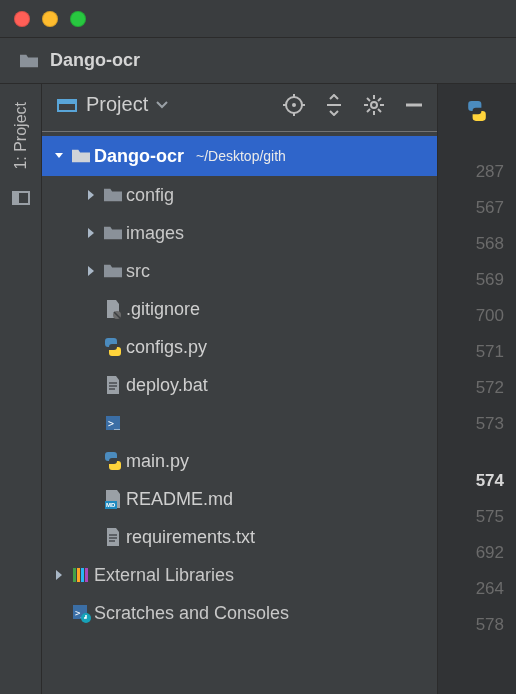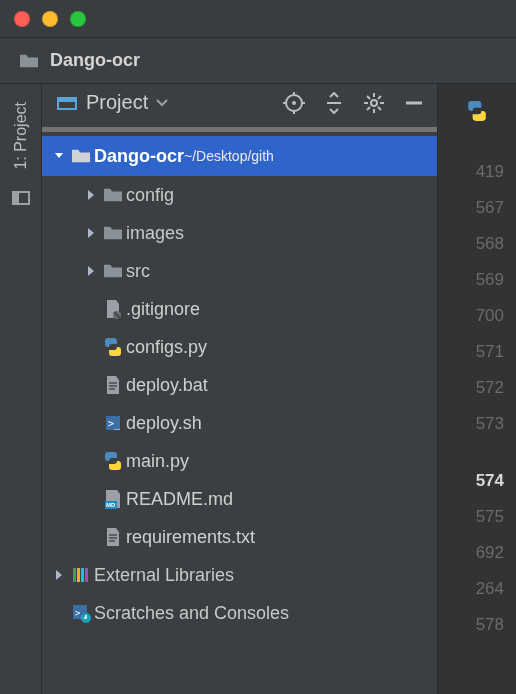--- a/index.html
+++ b/index.html
@@ -66,21 +66,21 @@
       width: 395px;
       background: #3c3f41;
       display: flex;
       flex-direction: column;
     }
     .project-title {
       padding: 2px 4px 8px 14px;
       display: flex;
       align-items: center;
       gap: 8px;
-      border-bottom: 5px solid #737373;
+      border-bottom: 1px solid #737373;
       height: 48px;
     }
     .project-title-label {
       color: #cfcfcf;
       font-size: 20px;
     }
     .down-caret {
       color: #9aa0a6;
       font-size: 12px;
     }
@@ -115,21 +115,21 @@
     .row .ico { width: 26px; display:flex; align-items:center; justify-content:center;}
     .row .label { font-size: 18px; }
     .row.selected {
       background: #0d6efd;
       background: #2f65ca;
       background: #1a5cb5;
       background: #2f65ca;
     }
     .row.selected { background:#2f65ca; color:#ffffff;}
     .row.selected .label { color:#fff; font-weight:700;}
-    .row.selected .path-suffix { color:#eaeaea; font-weight:400; margin-left:0;}
+    .row.selected .path-suffix { color:#eaeaea; font-weight:400; margin-left:12px;}
     .path-suffix { color:#8a8a8a; margin-left:10px;}
     .depth0 { padding-left: 8px;}
     .depth1 { padding-left: 40px;}
     .blank-arrow { width:18px;}
     .editor-gutter {
       flex: 1;
       background: #313335;
       border-left: 1px solid #2b2b2b;
       display: flex;
       flex-direction: column;
@@ -332,21 +332,20 @@
           <span class="label file-label">deploy.bat</span>
         </div>
         <div class="row depth1">
           <span class="blank-arrow"></span>
           <span class="ico">
               <svg width="18" height="20" viewBox="0 0 18 20">
                 <rect x="2" y="3" width="14" height="14" fill="#3b6ea5"></rect>
                 <text x="4" y="14" font-size="10" fill="#fff" font-family="monospace">&gt;_</text>
               </svg>
             </span>
-          <span class="label file-label">deploy.sh</span>
         </div>
         <div class="row depth1">
           <span class="blank-arrow"></span>
           <span class="ico">
               <svg width="18" height="20" viewBox="0 0 18 20">
                 <path fill="#4b8bbe" d="M4 1h6c2 0 3 1 3 3v3H8c-2 0-3 1-3 3v0H4c-2 0-3-1-3-3V4c0-2 1-3 3-3z"></path>
                 <path fill="#ffd43b" d="M14 19H8c-2 0-3-1-3-3v-3h5c2 0 3-1 3-3h1c2 0 3 1 3 3v3c0 2-1 3-3 3z"></path>
               </svg>
             </span>
           <span class="label file-label">main.py</span>
@@ -408,21 +407,21 @@
     </div>
 
     <div class="editor-gutter">
       <div class="ed-top-icon">
         <svg width="20" height="22" viewBox="0 0 18 20">
             <path fill="#4b8bbe" d="M4 1h6c2 0 3 1 3 3v3H8c-2 0-3 1-3 3v0H4c-2 0-3-1-3-3V4c0-2 1-3 3-3z"></path>
             <path fill="#ffd43b" d="M14 19H8c-2 0-3-1-3-3v-3h5c2 0 3-1 3-3h1c2 0 3 1 3 3v3c0 2-1 3-3 3z"></path>
           </svg>
       </div>
       <div style="height:22px"></div>
-      <div class="ln">419</div>
+      <div class="ln">287</div>
       <div class="ln">567</div>
       <div class="ln">568</div>
       <div class="ln">569</div>
       <div class="ln">700</div>
       <div class="ln">571</div>
       <div class="ln">572</div>
       <div class="ln">573</div>
       <div class="ln current">574</div>
       <div class="ln">575</div>
       <div class="ln">692</div>

